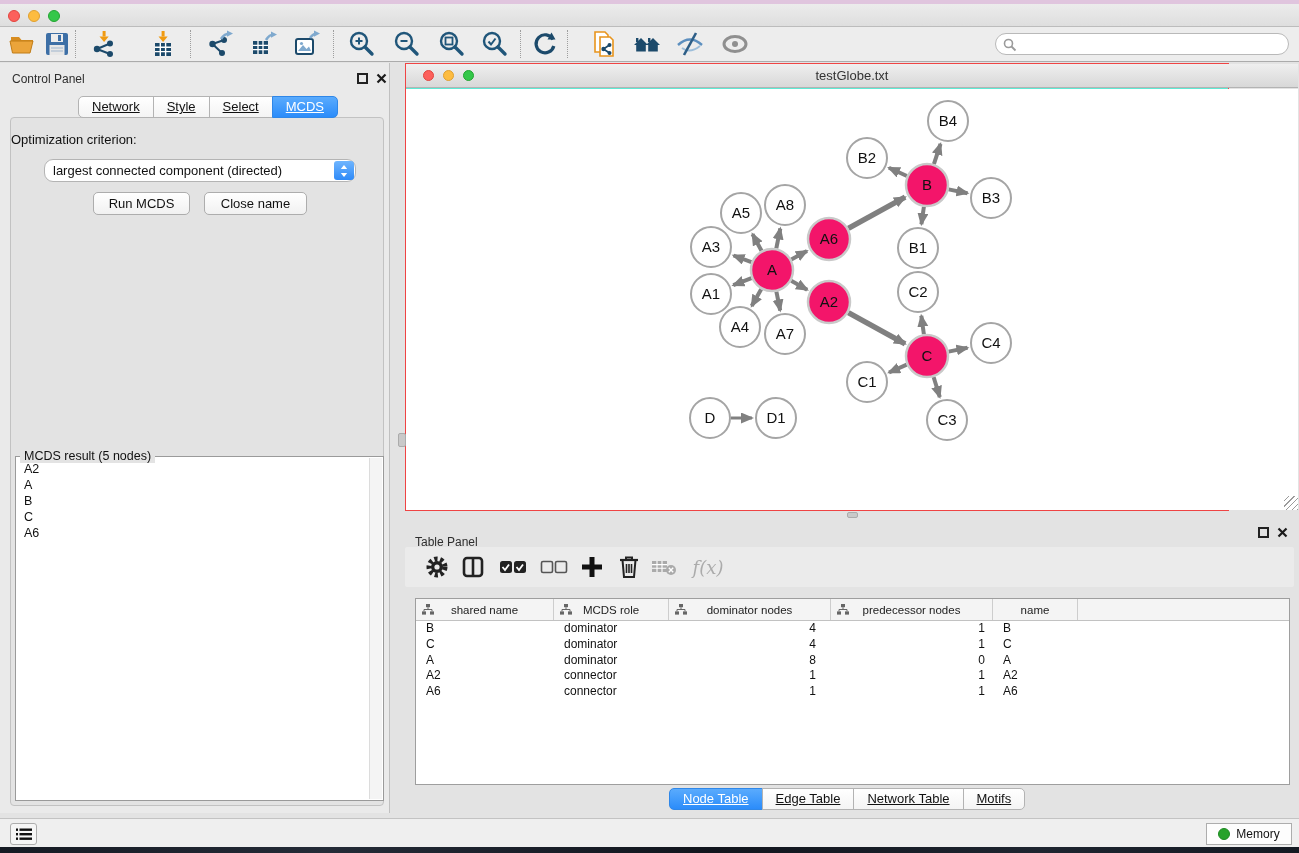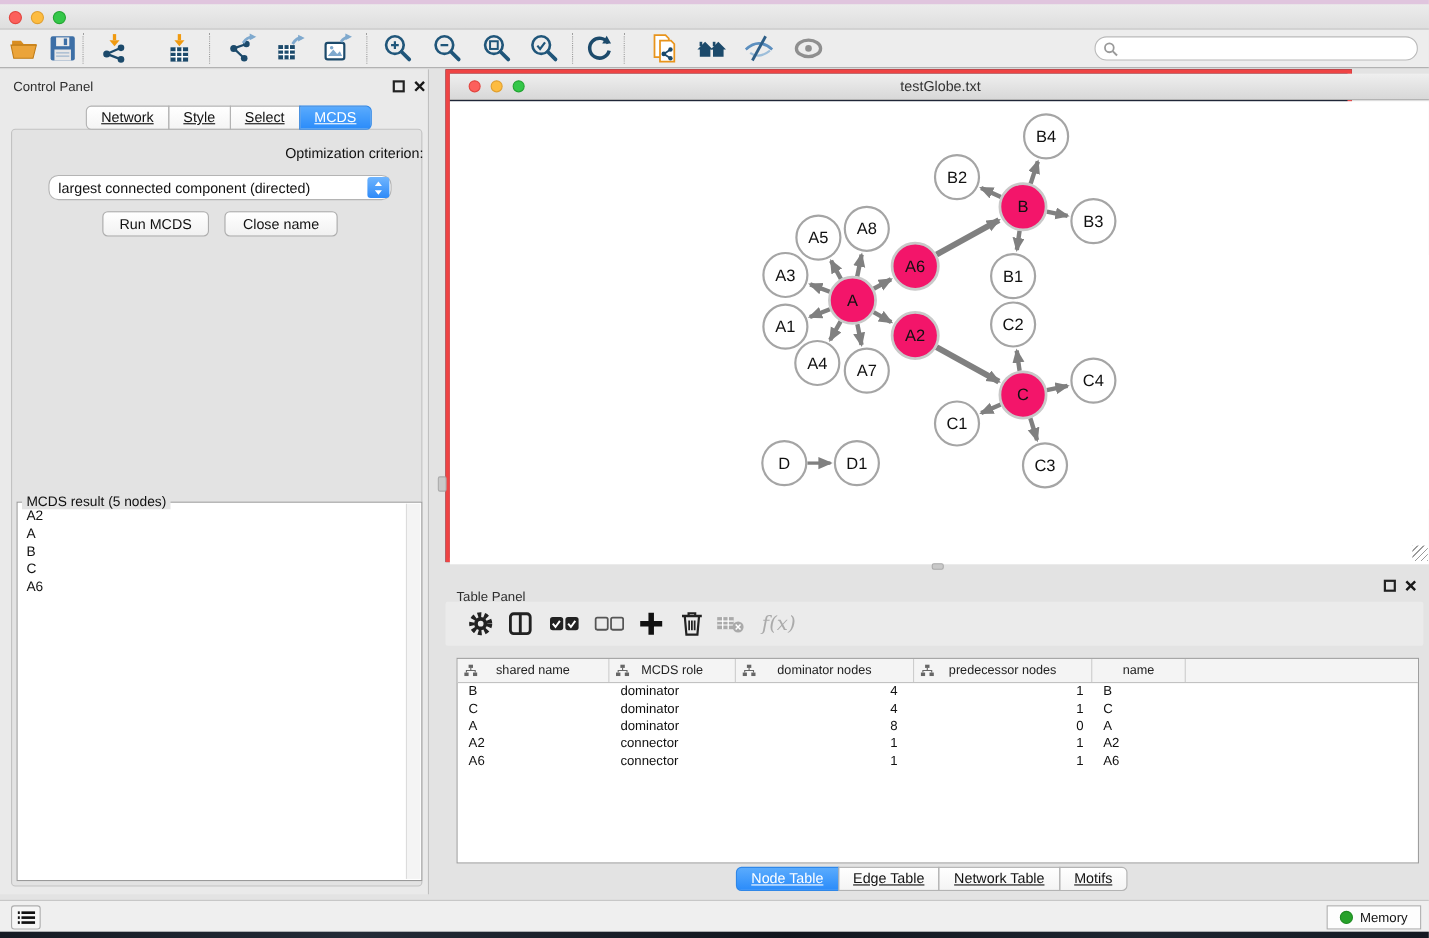--- a/index.html
+++ b/index.html
@@ -37,42 +37,42 @@
   .float-ic { width:11px; height:11px; border:2px solid #222; display:inline-block; }
   .cp-content { position:absolute; left:10px; top:54px; width:374px; height:689px;
     background:#E3E3E3; border:1px solid #C2C2C2; border-radius:4px; }
   .segbar { display:flex; }
   .seg { height:22px; line-height:20px; padding:0 13px; font-size:13px; color:#111;
     background:linear-gradient(#FFFFFF,#F4F4F4); border:1px solid #B3B3B3; margin-left:-1px;
     text-align:center; white-space:nowrap;text-decoration:underline; }
   .seg:first-child { border-radius:5px 0 0 5px; margin-left:0; }
   .seg:last-child { border-radius:0 5px 5px 0; }
   .seg.active { background:linear-gradient(#5AABFD,#2B8CFA); border-color:#2F87E8; color:#FFF; }
-  .opt-label { position:absolute; left:0; width:374px; top:14px; text-align:right;
+  .opt-label { position:absolute; left:0; width:374px; top:14px; text-align:left;
     font-size:13px; color:#111; }
   .dropdown { position:absolute; left:33px; top:41px; width:312px; height:23px;
     background:#FFF; border:1px solid #B4B4B4; border-radius:9px; font-size:13px;
     line-height:21px; padding-left:8px; color:#111; }
   .dd-step { position:absolute; right:1px; top:1px; width:20px; height:19px; border-radius:3px;
     background:linear-gradient(#6FB5FE,#2E8AF8); display:flex; align-items:center; justify-content:center; }
   .pbtn { position:absolute; height:23px; background:linear-gradient(#FFFFFF,#F1F1F1);
     border:1px solid #ADADAD; border-radius:5px; font-size:13px; color:#111;
     text-align:center; line-height:21px; }
   .fieldset { position:absolute; left:14px; top:392px; width:369px; height:345px;
     background:#FFF; border:1px solid #9A9A9A; }
   .legend { position:absolute; left:4px; top:-8px; background:#E3E3E3; padding:0 4px;
     font-size:12.5px; color:#111; }
   .mcds-list { position:absolute; left:0; top:4px; right:15px; bottom:2px; overflow:hidden; }
   .mcds-item { font-size:12.5px; color:#111; line-height:16px; padding-left:8px; }
   .vtrack { position:absolute; right:1px; top:1px; width:13px; bottom:1px;
     background:#F4F4F4; border-left:1px solid #DCDCDC; }
 
   
-  .netwin { left:405px; top:63px; width:824px; height:448px; background:#0f172a;
-    border:4px solid #ef4444; }
+  .netwin { left:405px; top:63px; width:824px; height:448px; background:#5eead4;
+    border:1px solid #ef4444; }
   .netbar { position:absolute; left:0; top:0; width:892px; height:24px;
     background:linear-gradient(#EFEFEF,#D8D8D8); border-bottom:1px solid #B3B3B3; }
   .netbar .title { position:absolute; left:0; right:0; top:4px; text-align:center;
     font-size:13px; color:#333; }
   .netbar .light { top:6px; width:11px; height:11px; }
   .net-canvas { position:absolute; left:0; top:25px; width:892px; height:421px; background:#FFF; }
   .net-canvas svg text { font-family:"Liberation Sans",sans-serif; font-size:15px; fill:#111; }
   .vthumb { left:398px; top:433px; width:8px; height:14px; background:#CICIC1; background:#C9C9C9;
     border:1px solid #ABABAB; border-radius:2px; z-index:5; }
   .hthumb { left:847px; top:512px; width:11px; height:6px; background:#C9C9C9;

